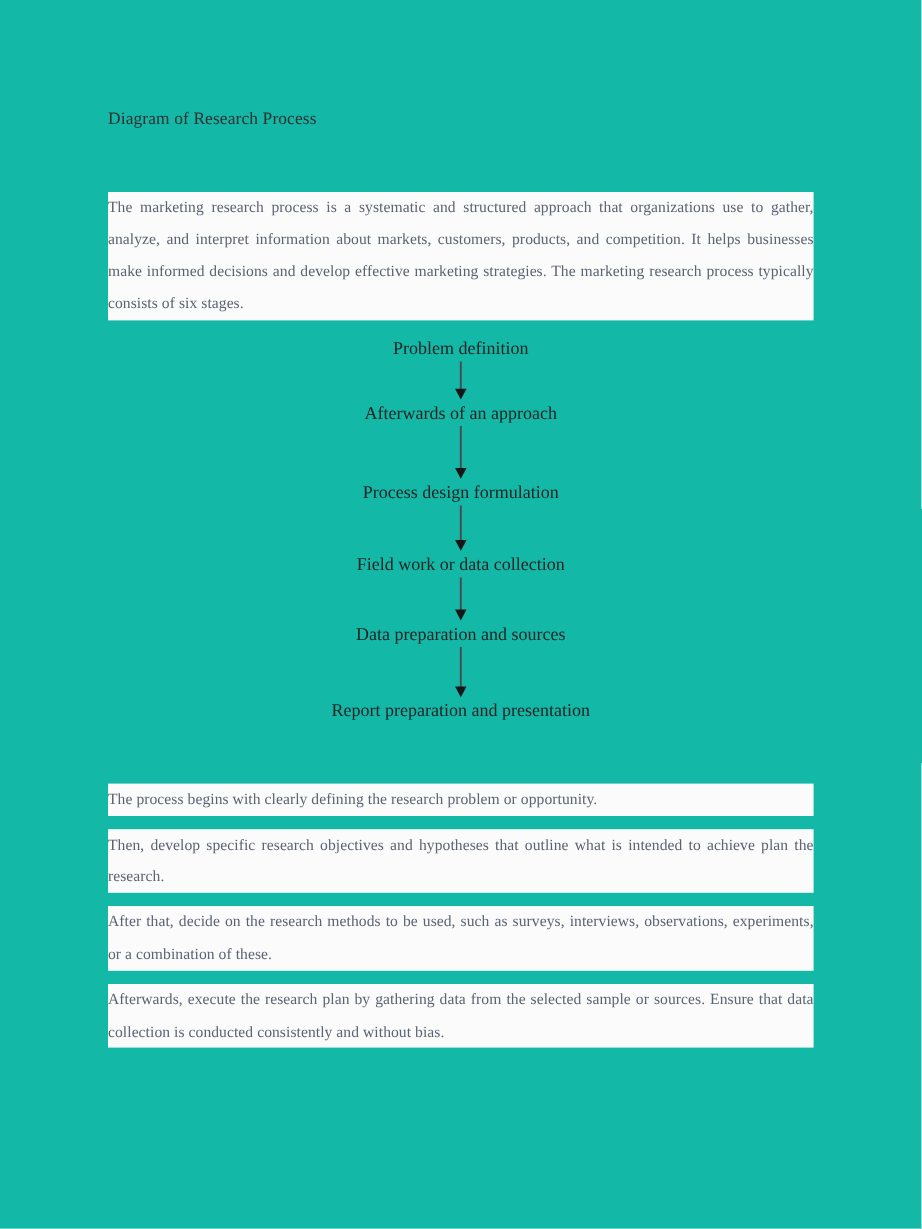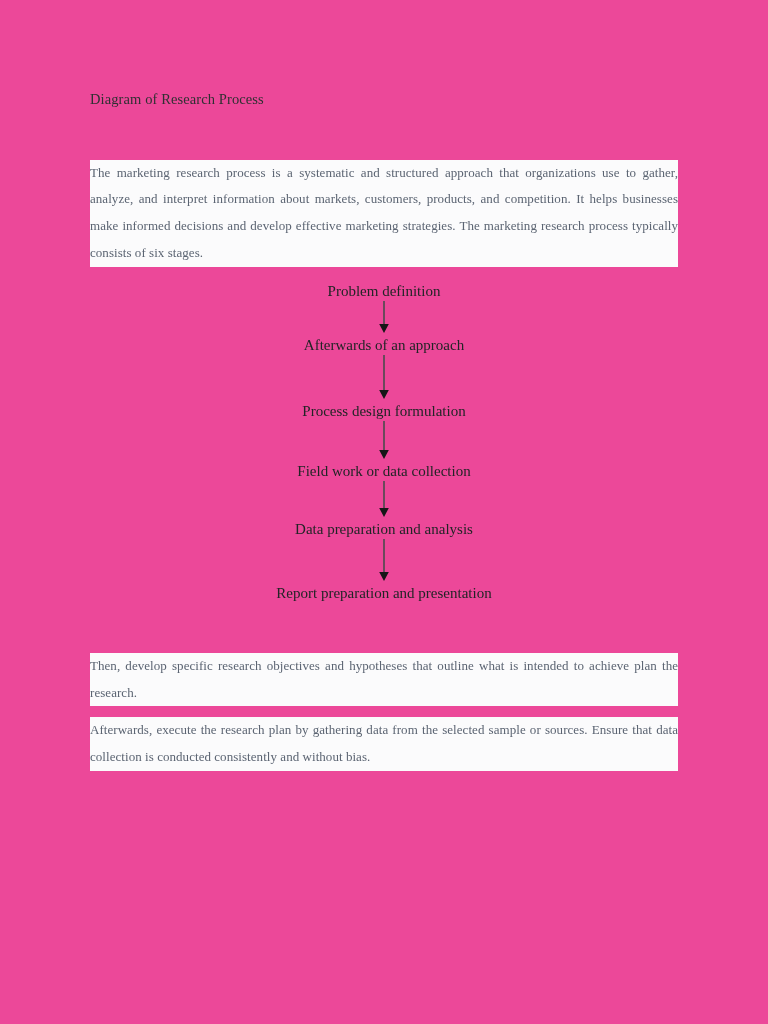--- a/index.html
+++ b/index.html
@@ -13,21 +13,21 @@
     height: 1024px;
     position: relative;
     font-family: "Liberation Serif", "DejaVu Serif", serif;
     -webkit-font-smoothing: antialiased;
   }
   .page {
     position: absolute;
     left: 0; top: 0;
     width: 768px;
     height: 1024px;
-    background: #ec4899;
+    background: #14b8a6;
     overflow: hidden;
   }
   .content {
     position: absolute;
     left: 90px;
     top: 90px;
     width: 588px;
   }
 
   
@@ -139,32 +139,34 @@
 
       <div class="stage-label">Field work or data collection</div>
 
       <div class="arrow-wrap">
         <svg class="arrow" width="14" height="38" viewBox="0 0 14 38">
           <line x1="7" y1="0" x2="7" y2="28"></line>
           <polygon points="2.2,27 11.8,27 7,36"></polygon>
         </svg>
       </div>
 
-      <div class="stage-label">Data preparation and analysis</div>
+      <div class="stage-label">Data preparation and sources</div>
 
       <div class="arrow-wrap">
         <svg class="arrow" width="14" height="44" viewBox="0 0 14 44">
           <line x1="7" y1="0" x2="7" y2="34"></line>
           <polygon points="2.2,33 11.8,33 7,42"></polygon>
         </svg>
       </div>
 
       <div class="stage-label">Report preparation and presentation</div>
 
     </div>
 
     <div class="tail-block">
+      <p class="para">The process begins with clearly defining the research problem or opportunity.</p>
       <p class="para">Then, develop specific research objectives and hypotheses that outline what is intended to achieve plan the research.</p>
+      <p class="para">After that, decide on the research methods to be used, such as surveys, interviews, observations, experiments, or a combination of these.</p>
       <p class="para">Afterwards, execute the research plan by gathering data from the selected sample or sources. Ensure that data collection is conducted consistently and without bias.</p>
     </div>
 
   </div>
 </div>
 
 </body></html>

